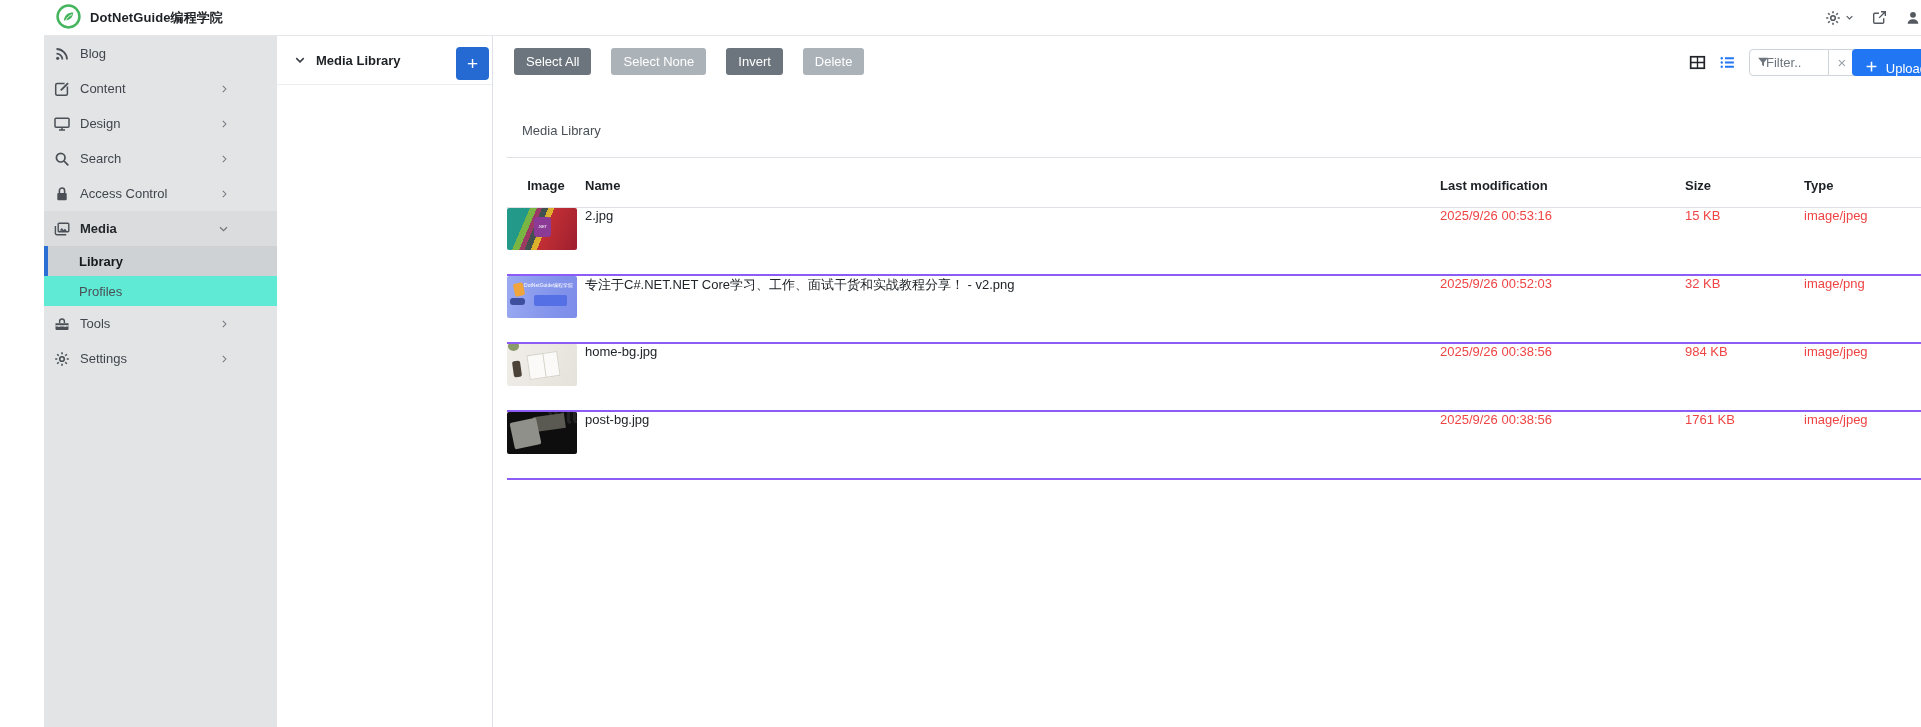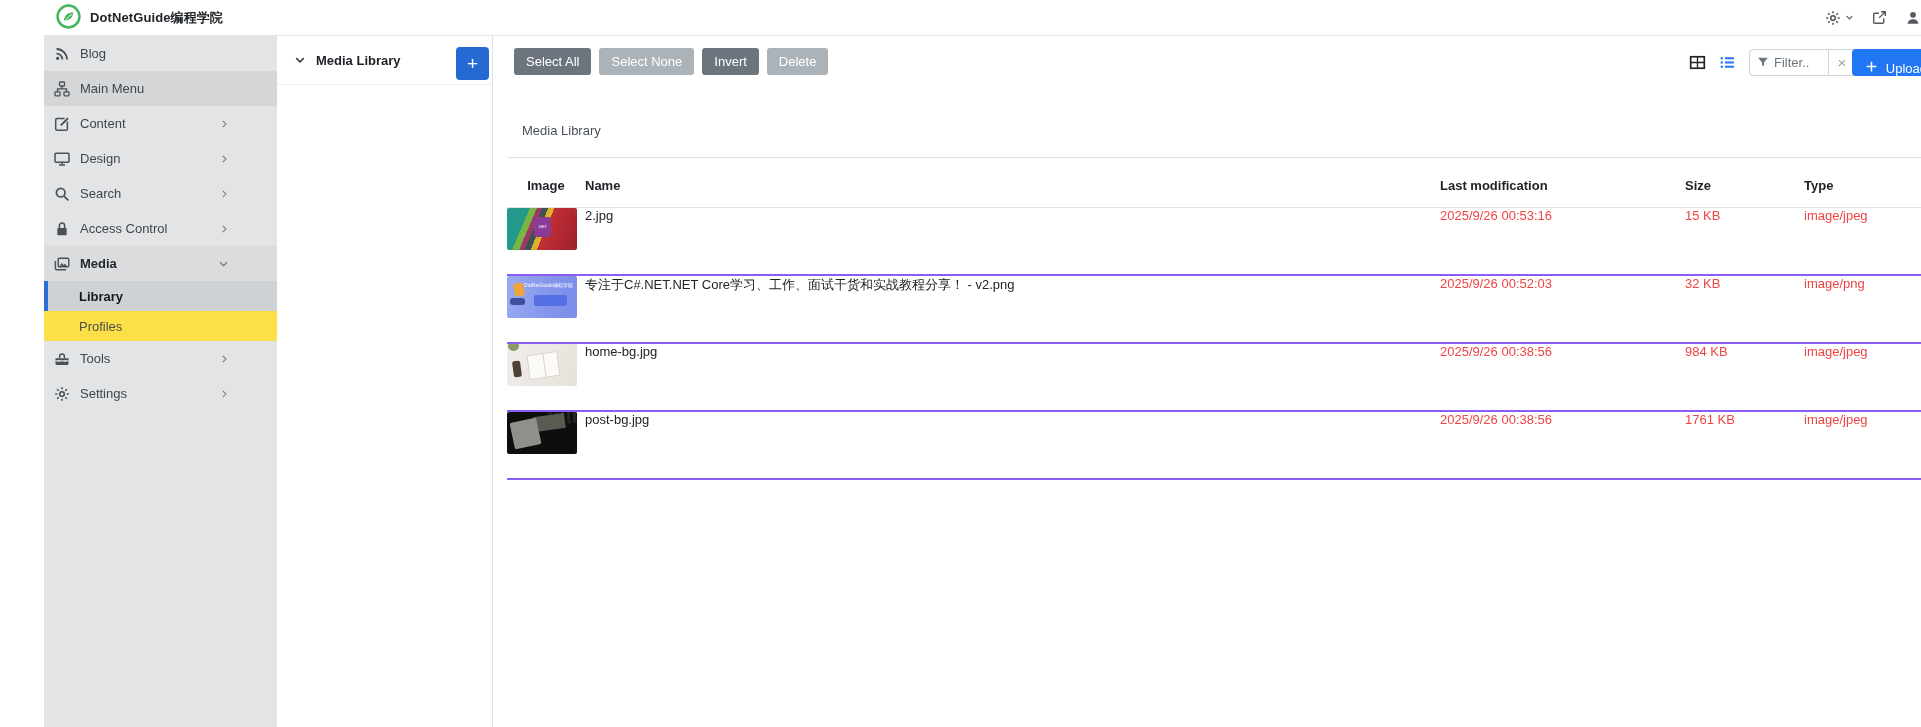--- a/index.html
+++ b/index.html
@@ -33,21 +33,21 @@
   .side-item {
     height:35px; display:flex; align-items:center; padding-left:10px;
     font-size:13px; color:#40464c; position:relative; cursor:pointer;
   }
   .side-item .icn { width:17px; height:17px; margin-right:9px; color:#4a5056; flex:none; display:flex; align-items:center; }
   .side-item .chev { position:absolute; right:48px; top:50%; transform:translateY(-50%); color:#70767c; display:flex; }
   .side-item.hl { background:#d4d6d8; }
   .side-item.section { background:#dadcde; font-weight:bold; color:#23272b; }
   .side-sub {
     height:30px; display:flex; align-items:center; padding-left:35px;
-    font-size:13px; color:#4a5056; background:#fde047; cursor:pointer;
+    font-size:13px; color:#4a5056; background:#5eead4; cursor:pointer;
   }
   .side-sub.active {
     background:#cfd2d4; border-left:4px solid #2b6fd4; padding-left:31px;
     font-weight:bold; color:#16181b;
   }
 
   
   .tree {
     position:absolute; left:233px; top:36px; width:216px; bottom:0;
     background:#fff; border-right:1px solid #dee2e6;
@@ -61,39 +61,39 @@
   .add-btn {
     position:absolute; right:3px; top:11px; width:33px; height:33px;
     background:#2569d2; color:#fff; border:none; border-radius:4px;
     font-size:19px; line-height:1; cursor:pointer; font-family:inherit;
   }
   .tree-item { height:32px; display:flex; align-items:center; padding-left:40px; font-size:13px; color:#212529; cursor:pointer; }
 
   
   .content { position:absolute; left:449px; top:36px; right:0; bottom:0; background:#fff; }
 
-  .bulk { position:absolute; left:21px; top:12px; display:flex; gap:8px; }
+  .bulk { position:absolute; left:21px; top:12px; display:flex; gap:20px; }
   .btn {
     height:27px; padding:0 12px; border:none; border-radius:3px;
     color:#fff; font-size:13px; font-family:inherit; cursor:pointer;
   }
   .btn.on  { background:#6c757d; }
   .btn.off { background:#abb2b8; }
 
   .view-icons { position:absolute; left:1196px; top:18px; display:flex; gap:13px; align-items:center; }
   .vicon { cursor:pointer; display:flex; }
   .vicon.grid { color:#212529; }
   .vicon.list { color:#2176f3; }
 
   .filter-group { position:absolute; right:109px; top:13px; display:flex; height:27px; }
   .filter-wrap { position:relative; }
   .filter-wrap svg { position:absolute; left:8px; top:7px; color:#6c757d; }
   .filter-input {
     width:80px; height:27px; border:1px solid #ced4da; border-radius:4px 0 0 4px;
-    padding:0 4px 0 24px; font-size:13px; font-family:inherit; color:#495057; outline:none;
+    padding:0 4px 0 16px; font-size:13px; font-family:inherit; color:#495057; outline:none;
   }
   .filter-input::placeholder { color:#6c757d; }
   .clear-btn {
     width:27px; height:27px; border:1px solid #ced4da; border-left:none;
     border-radius:0 4px 4px 0; background:#fff; color:#9aa2a9; font-size:15px;
     cursor:pointer; line-height:1; font-family:inherit;
   }
   .upload-btn {
     position:absolute; right:25px; top:13px; height:27px;
     background:#2176f3; color:#fff; border:none; border-radius:4px;
@@ -203,31 +203,20 @@
   <div class="sidebar">
     <div class="side-item">
       <span class="icn">
         <svg width="16" height="16" viewBox="0 0 16 16" fill="none" stroke="currentColor">
           <path d="M2.5 3A10.5 10.5 0 0 1 13 13.5" stroke-width="1.8"></path>
           <path d="M2.5 7.6a5.9 5.9 0 0 1 5.9 5.9" stroke-width="1.8"></path>
           <circle cx="3.7" cy="12.3" r="1.6" fill="currentColor" stroke="none"></circle>
         </svg>
       </span>
       <span>Blog</span>
-    </div>
-    <div class="side-item hl">
-      <span class="icn">
-        <svg width="16" height="16" viewBox="0 0 16 16" fill="none" stroke="currentColor" stroke-width="1.3">
-          <rect x="5.5" y="1" width="5" height="4" rx=".8"></rect>
-          <rect x="1" y="10.8" width="5" height="4" rx=".8"></rect>
-          <rect x="10" y="10.8" width="5" height="4" rx=".8"></rect>
-          <path d="M8 5v2.8M3.5 10.8V7.8h9v3"></path>
-        </svg>
-      </span>
-      <span>Main Menu</span>
     </div>
     <div class="side-item">
       <span class="icn">
         <svg width="16" height="16" viewBox="0 0 16 16" fill="none" stroke="currentColor" stroke-width="1.5">
           <path d="M10.6 2.6H3.2A1.5 1.5 0 0 0 1.7 4.1v8.7a1.5 1.5 0 0 0 1.5 1.5h8.7a1.5 1.5 0 0 0 1.5-1.5V5.6"></path>
           <path d="m6.8 9.4 7.3-7.3" stroke-width="1.9"></path>
         </svg>
       </span>
       <span>Content</span>
       <span class="chev">

